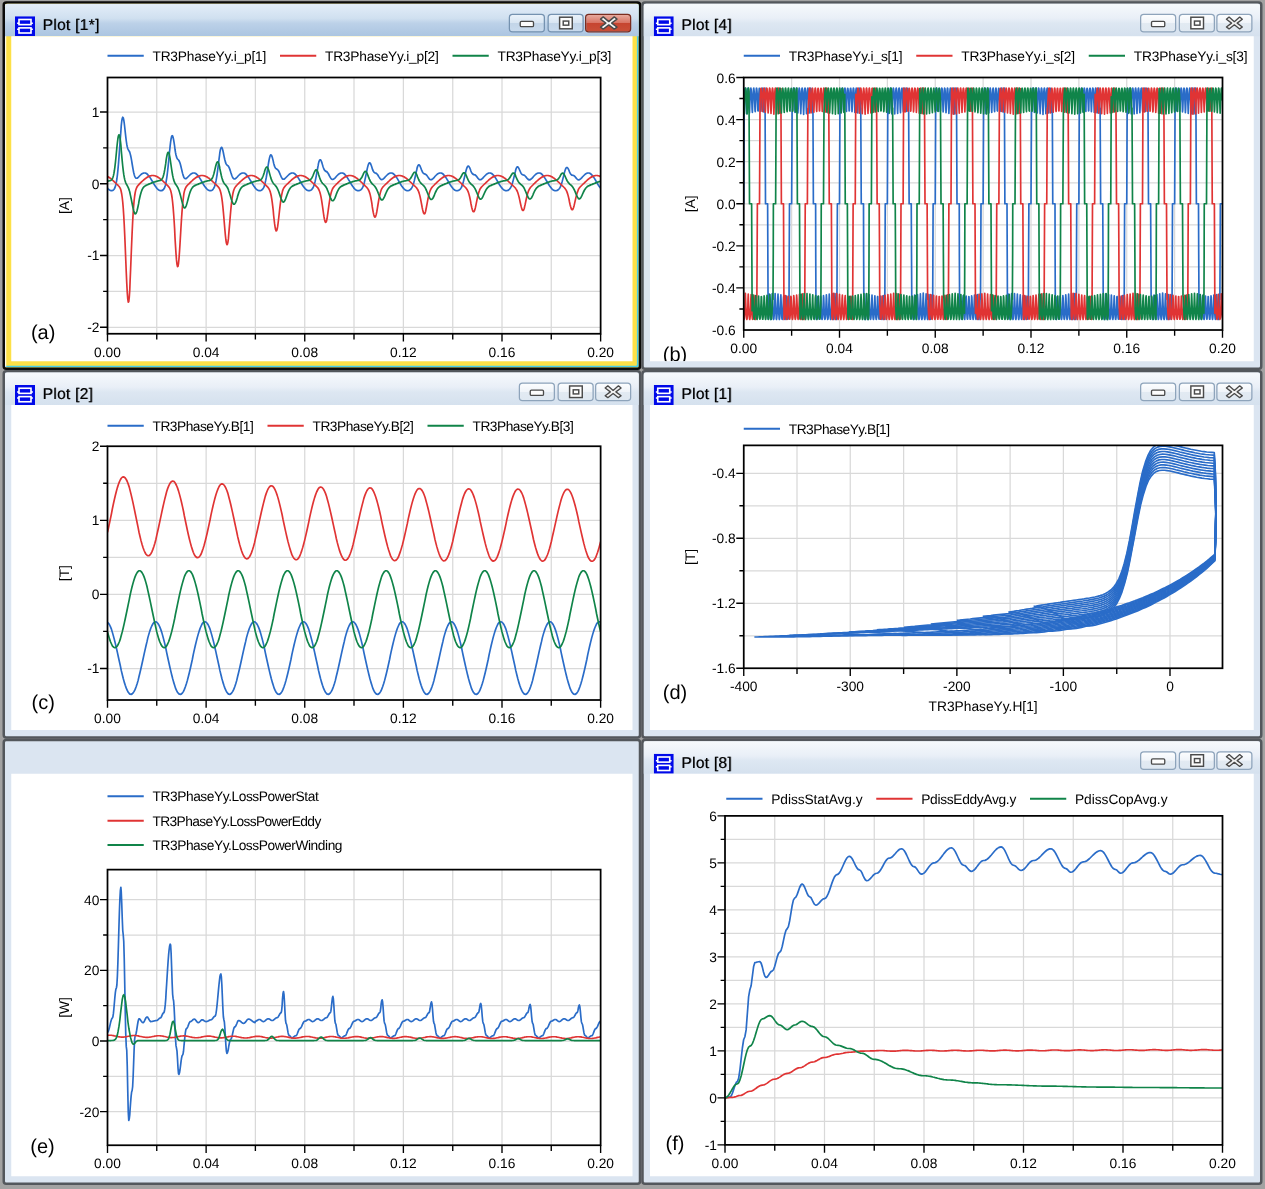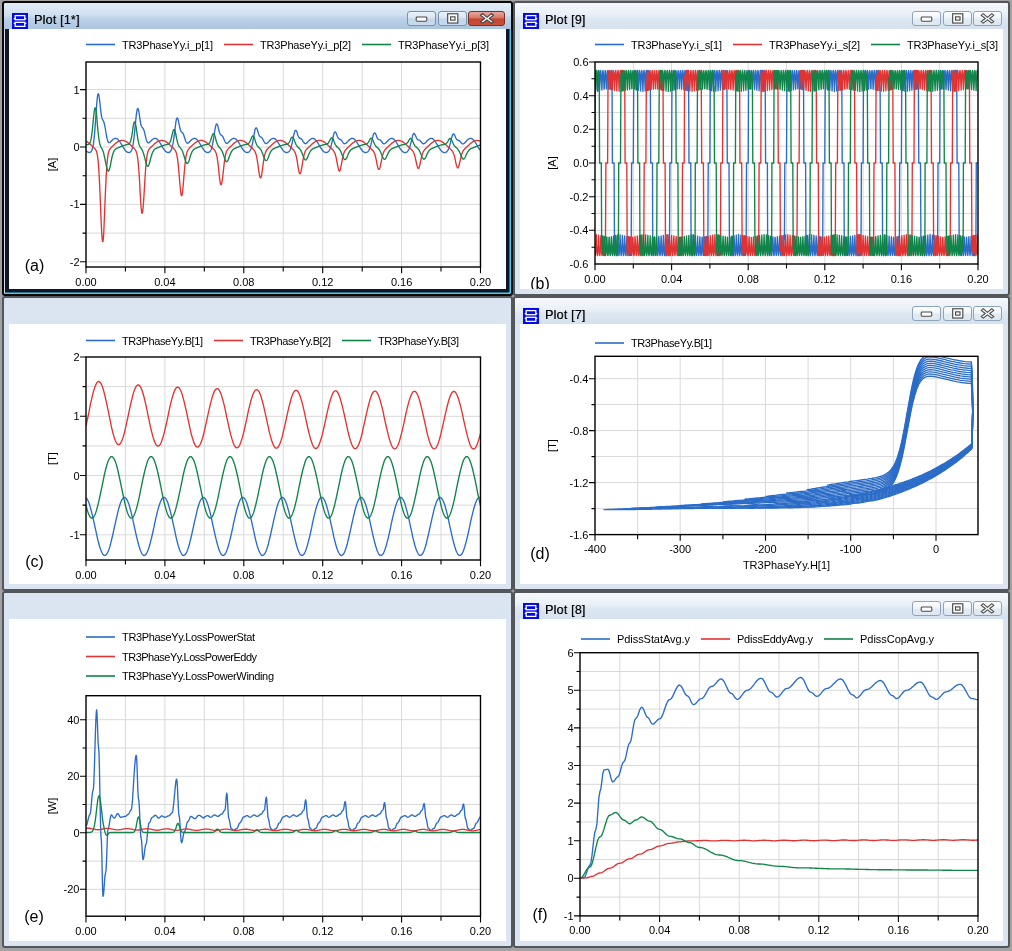--- a/index.html
+++ b/index.html
@@ -1,18 +1,18 @@
 <!DOCTYPE html>
 <html><head><meta charset="utf-8"><style>
 html,body{margin:0;padding:0;}
 body{width:1012px;height:951px;background:#a2a2a2;position:relative;overflow:hidden;
      font-family:"Liberation Sans",sans-serif;}
 .win{position:absolute;box-sizing:border-box;border:2px solid #53575c;border-radius:3px;
      background:#dbe5f1;}
-.win.active{border:2px solid #0a0a0a;background:#0f172a;
+.win.active{border:2px solid #0a0a0a;background:#fde047;
      box-shadow:inset 1px 1px 0 rgba(255,255,255,0.85), inset -1.5px -1.5px 0 #49cde9;}
 .tbar{position:absolute;left:0;right:0;top:0;height:26px;border-radius:2px 2px 0 0;}
 .tin{background:linear-gradient(#f6f9fc,#e9eff7 45%,#dde7f2 60%,#d5e1ee);}
 .tact{background:linear-gradient(#e3edf8,#d0e0f0 45%,#bcd1e8 60%,#abc5e1);}
 .ticon{position:absolute;left:8px;top:9.5px;width:16px;height:16px;}
 .ttext{position:absolute;left:30px;top:10px;font-size:12.5px;letter-spacing:0.2px;color:#000;text-shadow:0.5px 0 0 rgba(0,0,0,0.5);}
 .btns{position:absolute;right:6px;top:8px;display:flex;gap:1.5px;}
 .btn{height:15px;box-sizing:border-box;border:1px solid #8ea4bb;border-radius:3px;
      background:linear-gradient(#fcfdfe,#f0f4f9 48%,#e2eaf2 52%,#dfe8f1);
      display:flex;align-items:center;justify-content:center;}
@@ -81,21 +81,21 @@
       </svg></div>
   </div>
 <div class="win" style="left:513px;top:1px;width:497px;height:295px">
     <div class="tbar tin">
       <div class="ticon"><svg width="16" height="16" viewBox="0 0 16 16">
           <rect width="16" height="16" fill="#0009e9"></rect>
           <rect x="3.2" y="2.6" width="9.6" height="4.1" fill="none" stroke="#fff" stroke-width="1.3"></rect>
           <rect x="3.2" y="9.3" width="9.6" height="4.1" fill="none" stroke="#fff" stroke-width="1.3"></rect>
           <path d="M1.7 5.6h1.5M12.8 5.6h1.5M1.7 10.4h1.5M12.8 10.4h1.5" stroke="#fff" stroke-width="1.2"></path>
         </svg></div>
-      <div class="ttext">Plot [9]</div>
+      <div class="ttext">Plot [4]</div>
       <div class="btns">
         <div class="btn" style="width:29px">
           <svg width="28" height="13" viewBox="0 0 28 13">
             <rect x="8.5" y="5" width="11" height="4.4" rx="1" fill="#fdfdfd" stroke="#4a4a4a" stroke-width="1.1"></rect>
           </svg>
         </div>
         <div class="btn" style="width:29px">
           <svg width="28" height="13" viewBox="0 0 28 13">
             <rect x="9" y="1.6" width="10.5" height="9.6" fill="#fdfdfd" stroke="#4a4a4a" stroke-width="1.2"></rect>
             <rect x="12" y="4.8" width="4.6" height="3.4" fill="#fdfdfd" stroke="#4a4a4a" stroke-width="1.2"></rect>
@@ -137,20 +137,47 @@
         <line x1="75.0" y1="15.5" x2="104.0" y2="15.5" stroke="#2a6cc8" stroke-width="1.6"></line>
         <text x="111.0" y="19.5" font-size="11" textLength="91">TR3PhaseYy.i_s[1]</text>
         <line x1="213.0" y1="15.5" x2="242.0" y2="15.5" stroke="#e03434" stroke-width="1.6"></line>
         <text x="249.0" y="19.5" font-size="11" textLength="91">TR3PhaseYy.i_s[2]</text>
         <line x1="351.0" y1="15.5" x2="380.0" y2="15.5" stroke="#108449" stroke-width="1.6"></line>
         <text x="387.0" y="19.5" font-size="11" textLength="91">TR3PhaseYy.i_s[3]</text>
         <text x="20.0" y="260.0" font-size="16" text-anchor="middle">(b)</text>
       </svg></div>
   </div>
 <div class="win" style="left:2px;top:296px;width:511px;height:295px">
+    <div class="tbar tin">
+      <div class="ticon"><svg width="16" height="16" viewBox="0 0 16 16">
+          <rect width="16" height="16" fill="#0009e9"></rect>
+          <rect x="3.2" y="2.6" width="9.6" height="4.1" fill="none" stroke="#fff" stroke-width="1.3"></rect>
+          <rect x="3.2" y="9.3" width="9.6" height="4.1" fill="none" stroke="#fff" stroke-width="1.3"></rect>
+          <path d="M1.7 5.6h1.5M12.8 5.6h1.5M1.7 10.4h1.5M12.8 10.4h1.5" stroke="#fff" stroke-width="1.2"></path>
+        </svg></div>
+      <div class="ttext">Plot [2]</div>
+      <div class="btns">
+        <div class="btn" style="width:29px">
+          <svg width="28" height="13" viewBox="0 0 28 13">
+            <rect x="8.5" y="5" width="11" height="4.4" rx="1" fill="#fdfdfd" stroke="#4a4a4a" stroke-width="1.1"></rect>
+          </svg>
+        </div>
+        <div class="btn" style="width:29px">
+          <svg width="28" height="13" viewBox="0 0 28 13">
+            <rect x="9" y="1.6" width="10.5" height="9.6" fill="#fdfdfd" stroke="#4a4a4a" stroke-width="1.2"></rect>
+            <rect x="12" y="4.8" width="4.6" height="3.4" fill="#fdfdfd" stroke="#4a4a4a" stroke-width="1.2"></rect>
+          </svg>
+        </div>
+        <div class="btn" style="width:29px">
+          <svg width="28" height="13" viewBox="0 0 28 13">
+            <path d="M9.6 2.2 L14 6 L18.4 2.2 L20.6 4 L16.3 7.2 L20.6 10.4 L18.4 12 L14 8.6 L9.6 12 L7.4 10.4 L11.7 7.2 L7.4 4 Z" transform="translate(0,-0.7)" fill="#f2f2f2" stroke="#4a4a4a" stroke-width="1.1" stroke-linejoin="round"></path>
+          </svg>
+        </div>
+      </div>
+    </div>
     <div class="content"><svg width="497" height="260" font-family="Liberation Sans, sans-serif" fill="#000">
         <path d="M116.4,33.0V236.0M155.9,33.0V236.0M195.3,33.0V236.0M234.8,33.0V236.0M274.2,33.0V236.0M313.7,33.0V236.0M353.2,33.0V236.0M392.6,33.0V236.0M432.0,33.0V236.0M77.0,210.8H471.5M77.0,181.1H471.5M77.0,151.5H471.5M77.0,121.9H471.5M77.0,92.3H471.5M77.0,62.6H471.5" stroke="#d9d9d9" stroke-width="1" fill="none"></path>
         <clipPath id="c2">
           <rect x="77.0" y="33.0" width="394.5" height="203.0"></rect>
         </clipPath>
         <g clip-path="url(#c2)" fill="none" stroke-width="1.35" stroke-linejoin="round">
           <path d="M77.0,173.8L77.8,174.6L78.6,175.8L79.4,177.5L80.2,179.5L80.9,181.9L81.7,184.7L82.5,187.7L83.3,190.9L84.1,194.4L84.9,197.9L85.7,201.6L86.5,205.2L87.3,208.8L88.0,212.3L88.8,215.6L89.6,218.8L90.4,221.7L91.2,224.2L92.0,226.5L92.8,228.3L93.6,229.8L94.4,230.8L95.1,231.4L95.9,231.5L96.7,231.1L97.5,230.3L98.3,229.1L99.1,227.5L99.9,225.4L100.7,223.0L101.5,220.3L102.2,217.2L103.0,214.0L103.8,210.6L104.6,207.0L105.4,203.4L106.2,199.7L107.0,196.1L107.8,192.6L108.6,189.3L109.3,186.1L110.1,183.3L110.9,180.7L111.7,178.4L112.5,176.6L113.3,175.1L114.1,174.1L114.9,173.6L115.7,173.4L116.4,173.8L117.2,174.6L118.0,175.8L118.8,177.5L119.6,179.5L120.4,181.9L121.2,184.7L122.0,187.7L122.8,190.9L123.6,194.4L124.3,197.9L125.1,201.6L125.9,205.2L126.7,208.8L127.5,212.3L128.3,215.6L129.1,218.8L129.9,221.7L130.7,224.2L131.4,226.5L132.2,228.3L133.0,229.8L133.8,230.8L134.6,231.4L135.4,231.5L136.2,231.1L137.0,230.3L137.8,229.1L138.5,227.5L139.3,225.4L140.1,223.0L140.9,220.3L141.7,217.2L142.5,214.0L143.3,210.6L144.1,207.0L144.9,203.4L145.6,199.7L146.4,196.1L147.2,192.6L148.0,189.3L148.8,186.1L149.6,183.3L150.4,180.7L151.2,178.4L152.0,176.6L152.7,175.1L153.5,174.1L154.3,173.6L155.1,173.4L155.9,173.8L156.7,174.6L157.5,175.8L158.3,177.5L159.1,179.5L159.8,181.9L160.6,184.7L161.4,187.7L162.2,190.9L163.0,194.4L163.8,197.9L164.6,201.6L165.4,205.2L166.2,208.8L166.9,212.3L167.7,215.6L168.5,218.8L169.3,221.7L170.1,224.2L170.9,226.5L171.7,228.3L172.5,229.8L173.3,230.8L174.0,231.4L174.8,231.5L175.6,231.1L176.4,230.3L177.2,229.1L178.0,227.5L178.8,225.4L179.6,223.0L180.4,220.3L181.1,217.2L181.9,214.0L182.7,210.6L183.5,207.0L184.3,203.4L185.1,199.7L185.9,196.1L186.7,192.6L187.5,189.3L188.2,186.1L189.0,183.3L189.8,180.7L190.6,178.4L191.4,176.6L192.2,175.1L193.0,174.1L193.8,173.6L194.6,173.4L195.3,173.8L196.1,174.6L196.9,175.8L197.7,177.5L198.5,179.5L199.3,181.9L200.1,184.7L200.9,187.7L201.7,190.9L202.5,194.4L203.2,197.9L204.0,201.6L204.8,205.2L205.6,208.8L206.4,212.3L207.2,215.6L208.0,218.8L208.8,221.7L209.6,224.2L210.3,226.5L211.1,228.3L211.9,229.8L212.7,230.8L213.5,231.4L214.3,231.5L215.1,231.1L215.9,230.3L216.7,229.1L217.4,227.5L218.2,225.4L219.0,223.0L219.8,220.3L220.6,217.2L221.4,214.0L222.2,210.6L223.0,207.0L223.8,203.4L224.5,199.7L225.3,196.1L226.1,192.6L226.9,189.3L227.7,186.1L228.5,183.3L229.3,180.7L230.1,178.4L230.9,176.6L231.6,175.1L232.4,174.1L233.2,173.6L234.0,173.4L234.8,173.8L235.6,174.6L236.4,175.8L237.2,177.5L238.0,179.5L238.7,181.9L239.5,184.7L240.3,187.7L241.1,190.9L241.9,194.4L242.7,197.9L243.5,201.6L244.3,205.2L245.1,208.8L245.8,212.3L246.6,215.6L247.4,218.8L248.2,221.7L249.0,224.2L249.8,226.5L250.6,228.3L251.4,229.8L252.2,230.8L252.9,231.4L253.7,231.5L254.5,231.1L255.3,230.3L256.1,229.1L256.9,227.5L257.7,225.4L258.5,223.0L259.3,220.3L260.0,217.2L260.8,214.0L261.6,210.6L262.4,207.0L263.2,203.4L264.0,199.7L264.8,196.1L265.6,192.6L266.4,189.3L267.1,186.1L267.9,183.3L268.7,180.7L269.5,178.4L270.3,176.6L271.1,175.1L271.9,174.1L272.7,173.6L273.5,173.4L274.2,173.8L275.0,174.6L275.8,175.8L276.6,177.5L277.4,179.5L278.2,181.9L279.0,184.7L279.8,187.7L280.6,190.9L281.4,194.4L282.1,197.9L282.9,201.6L283.7,205.2L284.5,208.8L285.3,212.3L286.1,215.6L286.9,218.8L287.7,221.7L288.5,224.2L289.2,226.5L290.0,228.3L290.8,229.8L291.6,230.8L292.4,231.4L293.2,231.5L294.0,231.1L294.8,230.3L295.6,229.1L296.3,227.5L297.1,225.4L297.9,223.0L298.7,220.3L299.5,217.2L300.3,214.0L301.1,210.6L301.9,207.0L302.7,203.4L303.4,199.7L304.2,196.1L305.0,192.6L305.8,189.3L306.6,186.1L307.4,183.3L308.2,180.7L309.0,178.4L309.8,176.6L310.5,175.1L311.3,174.1L312.1,173.6L312.9,173.4L313.7,173.8L314.5,174.6L315.3,175.8L316.1,177.5L316.9,179.5L317.6,181.9L318.4,184.7L319.2,187.7L320.0,190.9L320.8,194.4L321.6,197.9L322.4,201.6L323.2,205.2L324.0,208.8L324.7,212.3L325.5,215.6L326.3,218.8L327.1,221.7L327.9,224.2L328.7,226.5L329.5,228.3L330.3,229.8L331.1,230.8L331.8,231.4L332.6,231.5L333.4,231.1L334.2,230.3L335.0,229.1L335.8,227.5L336.6,225.4L337.4,223.0L338.2,220.3L338.9,217.2L339.7,214.0L340.5,210.6L341.3,207.0L342.1,203.4L342.9,199.7L343.7,196.1L344.5,192.6L345.3,189.3L346.0,186.1L346.8,183.3L347.6,180.7L348.4,178.4L349.2,176.6L350.0,175.1L350.8,174.1L351.6,173.6L352.4,173.4L353.2,173.8L353.9,174.6L354.7,175.8L355.5,177.5L356.3,179.5L357.1,181.9L357.9,184.7L358.7,187.7L359.5,190.9L360.3,194.4L361.0,197.9L361.8,201.6L362.6,205.2L363.4,208.8L364.2,212.3L365.0,215.6L365.8,218.8L366.6,221.7L367.4,224.2L368.1,226.5L368.9,228.3L369.7,229.8L370.5,230.8L371.3,231.4L372.1,231.5L372.9,231.1L373.7,230.3L374.5,229.1L375.2,227.5L376.0,225.4L376.8,223.0L377.6,220.3L378.4,217.2L379.2,214.0L380.0,210.6L380.8,207.0L381.6,203.4L382.3,199.7L383.1,196.1L383.9,192.6L384.7,189.3L385.5,186.1L386.3,183.3L387.1,180.7L387.9,178.4L388.7,176.6L389.4,175.1L390.2,174.1L391.0,173.6L391.8,173.4L392.6,173.8L393.4,174.6L394.2,175.8L395.0,177.5L395.8,179.5L396.5,181.9L397.3,184.7L398.1,187.7L398.9,190.9L399.7,194.4L400.5,197.9L401.3,201.6L402.1,205.2L402.9,208.8L403.6,212.3L404.4,215.6L405.2,218.8L406.0,221.7L406.8,224.2L407.6,226.5L408.4,228.3L409.2,229.8L410.0,230.8L410.7,231.4L411.5,231.5L412.3,231.1L413.1,230.3L413.9,229.1L414.7,227.5L415.5,225.4L416.3,223.0L417.1,220.3L417.8,217.2L418.6,214.0L419.4,210.6L420.2,207.0L421.0,203.4L421.8,199.7L422.6,196.1L423.4,192.6L424.2,189.3L424.9,186.1L425.7,183.3L426.5,180.7L427.3,178.4L428.1,176.6L428.9,175.1L429.7,174.1L430.5,173.6L431.3,173.4L432.1,173.8L432.8,174.6L433.6,175.8L434.4,177.5L435.2,179.5L436.0,181.9L436.8,184.7L437.6,187.7L438.4,190.9L439.2,194.4L439.9,197.9L440.7,201.6L441.5,205.2L442.3,208.8L443.1,212.3L443.9,215.6L444.7,218.8L445.5,221.7L446.3,224.2L447.0,226.5L447.8,228.3L448.6,229.8L449.4,230.8L450.2,231.4L451.0,231.5L451.8,231.1L452.6,230.3L453.4,229.1L454.1,227.5L454.9,225.4L455.7,223.0L456.5,220.3L457.3,217.2L458.1,214.0L458.9,210.6L459.7,207.0L460.5,203.4L461.2,199.7L462.0,196.1L462.8,192.6L463.6,189.3L464.4,186.1L465.2,183.3L466.0,180.7L466.8,178.4L467.6,176.6L468.3,175.1L469.1,174.1L469.9,173.6L470.7,173.4L471.5,173.8" stroke="#2a6cc8"></path>
           <path d="M77.0,101.8L77.8,98.2L78.6,94.5L79.4,90.7L80.2,86.8L80.9,83.0L81.7,79.2L82.5,75.6L83.3,72.2L84.1,69.0L84.9,66.1L85.7,63.6L86.5,61.5L87.3,59.8L88.0,58.6L88.8,57.8L89.6,57.5L90.4,57.7L91.2,58.4L92.0,59.6L92.8,61.2L93.6,63.3L94.4,65.7L95.1,68.5L95.9,71.7L96.7,75.1L97.5,78.7L98.3,82.5L99.1,86.4L99.9,90.3L100.7,94.2L101.5,98.1L102.2,101.8L103.0,105.2L103.8,108.5L104.6,111.4L105.4,114.0L106.2,116.2L107.0,118.0L107.8,119.4L108.6,120.2L109.3,120.6L110.1,120.6L110.9,120.0L111.7,119.0L112.5,117.5L113.3,115.5L114.1,113.2L114.9,110.6L115.7,107.6L116.4,104.3L117.2,100.8L118.0,97.2L118.8,93.5L119.6,89.7L120.4,85.9L121.2,82.2L122.0,78.7L122.8,75.3L123.6,72.2L124.3,69.4L125.1,66.9L125.9,64.9L126.7,63.2L127.5,61.9L128.3,61.2L129.1,60.9L129.9,61.0L130.7,61.7L131.4,62.8L132.2,64.4L133.0,66.3L133.8,68.7L134.6,71.5L135.4,74.5L136.2,77.8L137.0,81.3L137.8,85.0L138.5,88.8L139.3,92.6L140.1,96.4L140.9,100.2L141.7,103.8L142.5,107.2L143.3,110.3L144.1,113.2L144.9,115.7L145.6,117.8L146.4,119.6L147.2,120.9L148.0,121.7L148.8,122.1L149.6,122.0L150.4,121.5L151.2,120.4L152.0,119.0L152.7,117.1L153.5,114.8L154.3,112.2L155.1,109.2L155.9,106.0L156.7,102.6L157.5,99.0L158.3,95.3L159.1,91.6L159.8,87.9L160.6,84.3L161.4,80.8L162.2,77.5L163.0,74.4L163.8,71.6L164.6,69.2L165.4,67.1L166.2,65.4L166.9,64.2L167.7,63.4L168.5,63.1L169.3,63.3L170.1,63.9L170.9,65.0L171.7,66.5L172.5,68.4L173.3,70.7L174.0,73.4L174.8,76.4L175.6,79.6L176.4,83.1L177.2,86.7L178.0,90.4L178.8,94.2L179.6,97.9L180.4,101.6L181.1,105.1L181.9,108.4L182.7,111.5L183.5,114.3L184.3,116.8L185.1,118.9L185.9,120.6L186.7,121.9L187.5,122.7L188.2,123.1L189.0,123.0L189.8,122.4L190.6,121.4L191.4,120.0L192.2,118.1L193.0,115.8L193.8,113.2L194.6,110.3L195.3,107.1L196.1,103.7L196.9,100.2L197.7,96.6L198.5,92.9L199.3,89.2L200.1,85.6L200.9,82.2L201.7,78.9L202.5,75.8L203.2,73.1L204.0,70.7L204.8,68.6L205.6,66.9L206.4,65.7L207.2,64.9L208.0,64.6L208.8,64.8L209.6,65.4L210.3,66.4L211.1,67.9L211.9,69.8L212.7,72.1L213.5,74.7L214.3,77.7L215.1,80.9L215.9,84.3L216.7,87.8L217.4,91.5L218.2,95.2L219.0,98.9L219.8,102.5L220.6,106.0L221.4,109.3L222.2,112.3L223.0,115.1L223.8,117.6L224.5,119.7L225.3,121.3L226.1,122.6L226.9,123.4L227.7,123.8L228.5,123.7L229.3,123.1L230.1,122.1L230.9,120.6L231.6,118.8L232.4,116.5L233.2,113.9L234.0,111.0L234.8,107.9L235.6,104.5L236.4,101.0L237.2,97.4L238.0,93.7L238.7,90.1L239.5,86.5L240.3,83.1L241.1,79.8L241.9,76.8L242.7,74.1L243.5,71.7L244.3,69.6L245.1,68.0L245.8,66.7L246.6,66.0L247.4,65.6L248.2,65.8L249.0,66.3L249.8,67.4L250.6,68.9L251.4,70.7L252.2,73.0L252.9,75.6L253.7,78.5L254.5,81.7L255.3,85.1L256.1,88.6L256.9,92.2L257.7,95.9L258.5,99.6L259.3,103.1L260.0,106.6L260.8,109.9L261.6,112.9L262.4,115.7L263.2,118.1L264.0,120.1L264.8,121.8L265.6,123.1L266.4,123.9L267.1,124.2L267.9,124.1L268.7,123.5L269.5,122.5L270.3,121.1L271.1,119.2L271.9,117.0L272.7,114.4L273.5,111.5L274.2,108.4L275.0,105.1L275.8,101.6L276.6,98.0L277.4,94.3L278.2,90.7L279.0,87.1L279.8,83.7L280.6,80.5L281.4,77.5L282.1,74.7L282.9,72.3L283.7,70.3L284.5,68.6L285.3,67.4L286.1,66.6L286.9,66.3L287.7,66.4L288.5,67.0L289.2,68.0L290.0,69.5L290.8,71.4L291.6,73.6L292.4,76.2L293.2,79.1L294.0,82.2L294.8,85.6L295.6,89.1L296.3,92.7L297.1,96.4L297.9,100.0L298.7,103.6L299.5,107.0L300.3,110.2L301.1,113.3L301.9,116.0L302.7,118.4L303.4,120.5L304.2,122.1L305.0,123.4L305.8,124.2L306.6,124.5L307.4,124.4L308.2,123.8L309.0,122.8L309.8,121.4L310.5,119.5L311.3,117.3L312.1,114.7L312.9,111.9L313.7,108.8L314.5,105.4L315.3,101.9L316.1,98.3L316.9,94.7L317.6,91.1L318.4,87.6L319.2,84.1L320.0,80.9L320.8,77.9L321.6,75.2L322.4,72.8L323.2,70.7L324.0,69.1L324.7,67.9L325.5,67.1L326.3,66.8L327.1,66.9L327.9,67.5L328.7,68.5L329.5,69.9L330.3,71.8L331.1,74.0L331.8,76.6L332.6,79.5L333.4,82.6L334.2,85.9L335.0,89.4L335.8,93.0L336.6,96.7L337.4,100.3L338.2,103.8L338.9,107.3L339.7,110.5L340.5,113.5L341.3,116.2L342.1,118.6L342.9,120.7L343.7,122.3L344.5,123.6L345.3,124.4L346.0,124.7L346.8,124.6L347.6,124.0L348.4,123.0L349.2,121.6L350.0,119.7L350.8,117.5L351.6,115.0L352.4,112.1L353.2,109.0L353.9,105.7L354.7,102.2L355.5,98.6L356.3,95.0L357.1,91.4L357.9,87.8L358.7,84.4L359.5,81.2L360.3,78.2L361.0,75.5L361.8,73.1L362.6,71.0L363.4,69.4L364.2,68.2L365.0,67.4L365.8,67.1L366.6,67.2L367.4,67.7L368.1,68.8L368.9,70.2L369.7,72.1L370.5,74.3L371.3,76.9L372.1,79.7L372.9,82.9L373.7,86.2L374.5,89.7L375.2,93.3L376.0,96.9L376.8,100.5L377.6,104.0L378.4,107.4L379.2,110.7L380.0,113.7L380.8,116.4L381.6,118.8L382.3,120.8L383.1,122.5L383.9,123.7L384.7,124.5L385.5,124.9L386.3,124.7L387.1,124.2L387.9,123.2L388.7,121.7L389.4,119.9L390.2,117.7L391.0,115.1L391.8,112.2L392.6,109.1L393.4,105.8L394.2,102.3L395.0,98.8L395.8,95.1L396.5,91.5L397.3,88.0L398.1,84.6L398.9,81.4L399.7,78.4L400.5,75.7L401.3,73.3L402.1,71.3L402.9,69.6L403.6,68.4L404.4,67.6L405.2,67.3L406.0,67.4L406.8,67.9L407.6,69.0L408.4,70.4L409.2,72.2L410.0,74.5L410.7,77.0L411.5,79.9L412.3,83.0L413.1,86.3L413.9,89.8L414.7,93.4L415.5,97.0L416.3,100.6L417.1,104.2L417.8,107.6L418.6,110.8L419.4,113.8L420.2,116.5L421.0,118.9L421.8,120.9L422.6,122.6L423.4,123.8L424.2,124.6L424.9,124.9L425.7,124.8L426.5,124.3L427.3,123.3L428.1,121.8L428.9,120.0L429.7,117.8L430.5,115.2L431.3,112.3L432.1,109.2L432.8,105.9L433.6,102.4L434.4,98.9L435.2,95.3L436.0,91.7L436.8,88.1L437.6,84.7L438.4,81.5L439.2,78.5L439.9,75.8L440.7,73.4L441.5,71.4L442.3,69.7L443.1,68.5L443.9,67.7L444.7,67.4L445.5,67.5L446.3,68.1L447.0,69.1L447.8,70.5L448.6,72.4L449.4,74.6L450.2,77.2L451.0,80.0L451.8,83.1L452.6,86.4L453.4,89.9L454.1,93.5L454.9,97.1L455.7,100.7L456.5,104.2L457.3,107.6L458.1,110.9L458.9,113.9L459.7,116.6L460.5,119.0L461.2,121.0L462.0,122.6L462.8,123.9L463.6,124.7L464.4,125.0L465.2,124.9L466.0,124.3L466.8,123.3L467.6,121.9L468.3,120.0L469.1,117.8L469.9,115.3L470.7,112.4L471.5,109.3" stroke="#e03434"></path>
           <path d="M77.0,181.5L77.8,184.4L78.6,187.1L79.4,189.4L80.2,191.2L80.9,192.7L81.7,193.6L82.5,194.1L83.3,194.1L84.1,193.6L84.9,192.7L85.7,191.2L86.5,189.4L87.3,187.1L88.0,184.4L88.8,181.5L89.6,178.2L90.4,174.7L91.2,171.0L92.0,167.2L92.8,163.4L93.6,159.5L94.4,155.7L95.1,152.0L95.9,148.5L96.7,145.2L97.5,142.3L98.3,139.6L99.1,137.3L99.9,135.5L100.7,134.1L101.5,133.1L102.2,132.6L103.0,132.6L103.8,133.1L104.6,134.1L105.4,135.5L106.2,137.3L107.0,139.6L107.8,142.3L108.6,145.2L109.3,148.5L110.1,152.0L110.9,155.7L111.7,159.5L112.5,163.4L113.3,167.2L114.1,171.0L114.9,174.7L115.7,178.2L116.4,181.5L117.2,184.4L118.0,187.1L118.8,189.4L119.6,191.2L120.4,192.7L121.2,193.6L122.0,194.1L122.8,194.1L123.6,193.6L124.3,192.7L125.1,191.2L125.9,189.4L126.7,187.1L127.5,184.4L128.3,181.5L129.1,178.2L129.9,174.7L130.7,171.0L131.4,167.2L132.2,163.4L133.0,159.5L133.8,155.7L134.6,152.0L135.4,148.5L136.2,145.2L137.0,142.3L137.8,139.6L138.5,137.3L139.3,135.5L140.1,134.1L140.9,133.1L141.7,132.6L142.5,132.6L143.3,133.1L144.1,134.1L144.9,135.5L145.6,137.3L146.4,139.6L147.2,142.3L148.0,145.2L148.8,148.5L149.6,152.0L150.4,155.7L151.2,159.5L152.0,163.4L152.7,167.2L153.5,171.0L154.3,174.7L155.1,178.2L155.9,181.5L156.7,184.4L157.5,187.1L158.3,189.4L159.1,191.2L159.8,192.7L160.6,193.6L161.4,194.1L162.2,194.1L163.0,193.6L163.8,192.7L164.6,191.2L165.4,189.4L166.2,187.1L166.9,184.4L167.7,181.5L168.5,178.2L169.3,174.7L170.1,171.0L170.9,167.2L171.7,163.4L172.5,159.5L173.3,155.7L174.0,152.0L174.8,148.5L175.6,145.2L176.4,142.3L177.2,139.6L178.0,137.3L178.8,135.5L179.6,134.1L180.4,133.1L181.1,132.6L181.9,132.6L182.7,133.1L183.5,134.1L184.3,135.5L185.1,137.3L185.9,139.6L186.7,142.3L187.5,145.2L188.2,148.5L189.0,152.0L189.8,155.7L190.6,159.5L191.4,163.4L192.2,167.2L193.0,171.0L193.8,174.7L194.6,178.2L195.3,181.5L196.1,184.4L196.9,187.1L197.7,189.4L198.5,191.2L199.3,192.7L200.1,193.6L200.9,194.1L201.7,194.1L202.5,193.6L203.2,192.7L204.0,191.2L204.8,189.4L205.6,187.1L206.4,184.4L207.2,181.5L208.0,178.2L208.8,174.7L209.6,171.0L210.3,167.2L211.1,163.4L211.9,159.5L212.7,155.7L213.5,152.0L214.3,148.5L215.1,145.2L215.9,142.3L216.7,139.6L217.4,137.3L218.2,135.5L219.0,134.1L219.8,133.1L220.6,132.6L221.4,132.6L222.2,133.1L223.0,134.1L223.8,135.5L224.5,137.3L225.3,139.6L226.1,142.3L226.9,145.2L227.7,148.5L228.5,152.0L229.3,155.7L230.1,159.5L230.9,163.4L231.6,167.2L232.4,171.0L233.2,174.7L234.0,178.2L234.8,181.5L235.6,184.4L236.4,187.1L237.2,189.4L238.0,191.2L238.7,192.7L239.5,193.6L240.3,194.1L241.1,194.1L241.9,193.6L242.7,192.7L243.5,191.2L244.3,189.4L245.1,187.1L245.8,184.4L246.6,181.5L247.4,178.2L248.2,174.7L249.0,171.0L249.8,167.2L250.6,163.4L251.4,159.5L252.2,155.7L252.9,152.0L253.7,148.5L254.5,145.2L255.3,142.3L256.1,139.6L256.9,137.3L257.7,135.5L258.5,134.1L259.3,133.1L260.0,132.6L260.8,132.6L261.6,133.1L262.4,134.1L263.2,135.5L264.0,137.3L264.8,139.6L265.6,142.3L266.4,145.2L267.1,148.5L267.9,152.0L268.7,155.7L269.5,159.5L270.3,163.4L271.1,167.2L271.9,171.0L272.7,174.7L273.5,178.2L274.2,181.5L275.0,184.4L275.8,187.1L276.6,189.4L277.4,191.2L278.2,192.7L279.0,193.6L279.8,194.1L280.6,194.1L281.4,193.6L282.1,192.7L282.9,191.2L283.7,189.4L284.5,187.1L285.3,184.4L286.1,181.5L286.9,178.2L287.7,174.7L288.5,171.0L289.2,167.2L290.0,163.4L290.8,159.5L291.6,155.7L292.4,152.0L293.2,148.5L294.0,145.2L294.8,142.3L295.6,139.6L296.3,137.3L297.1,135.5L297.9,134.1L298.7,133.1L299.5,132.6L300.3,132.6L301.1,133.1L301.9,134.1L302.7,135.5L303.4,137.3L304.2,139.6L305.0,142.3L305.8,145.2L306.6,148.5L307.4,152.0L308.2,155.7L309.0,159.5L309.8,163.4L310.5,167.2L311.3,171.0L312.1,174.7L312.9,178.2L313.7,181.5L314.5,184.4L315.3,187.1L316.1,189.4L316.9,191.2L317.6,192.7L318.4,193.6L319.2,194.1L320.0,194.1L320.8,193.6L321.6,192.7L322.4,191.2L323.2,189.4L324.0,187.1L324.7,184.4L325.5,181.5L326.3,178.2L327.1,174.7L327.9,171.0L328.7,167.2L329.5,163.4L330.3,159.5L331.1,155.7L331.8,152.0L332.6,148.5L333.4,145.2L334.2,142.3L335.0,139.6L335.8,137.3L336.6,135.5L337.4,134.1L338.2,133.1L338.9,132.6L339.7,132.6L340.5,133.1L341.3,134.1L342.1,135.5L342.9,137.3L343.7,139.6L344.5,142.3L345.3,145.2L346.0,148.5L346.8,152.0L347.6,155.7L348.4,159.5L349.2,163.4L350.0,167.2L350.8,171.0L351.6,174.7L352.4,178.2L353.2,181.5L353.9,184.4L354.7,187.1L355.5,189.4L356.3,191.2L357.1,192.7L357.9,193.6L358.7,194.1L359.5,194.1L360.3,193.6L361.0,192.7L361.8,191.2L362.6,189.4L363.4,187.1L364.2,184.4L365.0,181.5L365.8,178.2L366.6,174.7L367.4,171.0L368.1,167.2L368.9,163.4L369.7,159.5L370.5,155.7L371.3,152.0L372.1,148.5L372.9,145.2L373.7,142.3L374.5,139.6L375.2,137.3L376.0,135.5L376.8,134.1L377.6,133.1L378.4,132.6L379.2,132.6L380.0,133.1L380.8,134.1L381.6,135.5L382.3,137.3L383.1,139.6L383.9,142.3L384.7,145.2L385.5,148.5L386.3,152.0L387.1,155.7L387.9,159.5L388.7,163.4L389.4,167.2L390.2,171.0L391.0,174.7L391.8,178.2L392.6,181.5L393.4,184.4L394.2,187.1L395.0,189.4L395.8,191.2L396.5,192.7L397.3,193.6L398.1,194.1L398.9,194.1L399.7,193.6L400.5,192.7L401.3,191.2L402.1,189.4L402.9,187.1L403.6,184.4L404.4,181.5L405.2,178.2L406.0,174.7L406.8,171.0L407.6,167.2L408.4,163.4L409.2,159.5L410.0,155.7L410.7,152.0L411.5,148.5L412.3,145.2L413.1,142.3L413.9,139.6L414.7,137.3L415.5,135.5L416.3,134.1L417.1,133.1L417.8,132.6L418.6,132.6L419.4,133.1L420.2,134.1L421.0,135.5L421.8,137.3L422.6,139.6L423.4,142.3L424.2,145.2L424.9,148.5L425.7,152.0L426.5,155.7L427.3,159.5L428.1,163.4L428.9,167.2L429.7,171.0L430.5,174.7L431.3,178.2L432.1,181.5L432.8,184.4L433.6,187.1L434.4,189.4L435.2,191.2L436.0,192.7L436.8,193.6L437.6,194.1L438.4,194.1L439.2,193.6L439.9,192.7L440.7,191.2L441.5,189.4L442.3,187.1L443.1,184.4L443.9,181.5L444.7,178.2L445.5,174.7L446.3,171.0L447.0,167.2L447.8,163.4L448.6,159.5L449.4,155.7L450.2,152.0L451.0,148.5L451.8,145.2L452.6,142.3L453.4,139.6L454.1,137.3L454.9,135.5L455.7,134.1L456.5,133.1L457.3,132.6L458.1,132.6L458.9,133.1L459.7,134.1L460.5,135.5L461.2,137.3L462.0,139.6L462.8,142.3L463.6,145.2L464.4,148.5L465.2,152.0L466.0,155.7L466.8,159.5L467.6,163.4L468.3,167.2L469.1,171.0L469.9,174.7L470.7,178.2L471.5,181.5" stroke="#108449"></path>
         </g>
@@ -177,21 +204,21 @@
       </svg></div>
   </div>
 <div class="win" style="left:513px;top:296px;width:497px;height:295px">
     <div class="tbar tin">
       <div class="ticon"><svg width="16" height="16" viewBox="0 0 16 16">
           <rect width="16" height="16" fill="#0009e9"></rect>
           <rect x="3.2" y="2.6" width="9.6" height="4.1" fill="none" stroke="#fff" stroke-width="1.3"></rect>
           <rect x="3.2" y="9.3" width="9.6" height="4.1" fill="none" stroke="#fff" stroke-width="1.3"></rect>
           <path d="M1.7 5.6h1.5M12.8 5.6h1.5M1.7 10.4h1.5M12.8 10.4h1.5" stroke="#fff" stroke-width="1.2"></path>
         </svg></div>
-      <div class="ttext">Plot [7]</div>
+      <div class="ttext">Plot [1]</div>
       <div class="btns">
         <div class="btn" style="width:29px">
           <svg width="28" height="13" viewBox="0 0 28 13">
             <rect x="8.5" y="5" width="11" height="4.4" rx="1" fill="#fdfdfd" stroke="#4a4a4a" stroke-width="1.1"></rect>
           </svg>
         </div>
         <div class="btn" style="width:29px">
           <svg width="28" height="13" viewBox="0 0 28 13">
             <rect x="9" y="1.6" width="10.5" height="9.6" fill="#fdfdfd" stroke="#4a4a4a" stroke-width="1.2"></rect>
             <rect x="12" y="4.8" width="4.6" height="3.4" fill="#fdfdfd" stroke="#4a4a4a" stroke-width="1.2"></rect>

